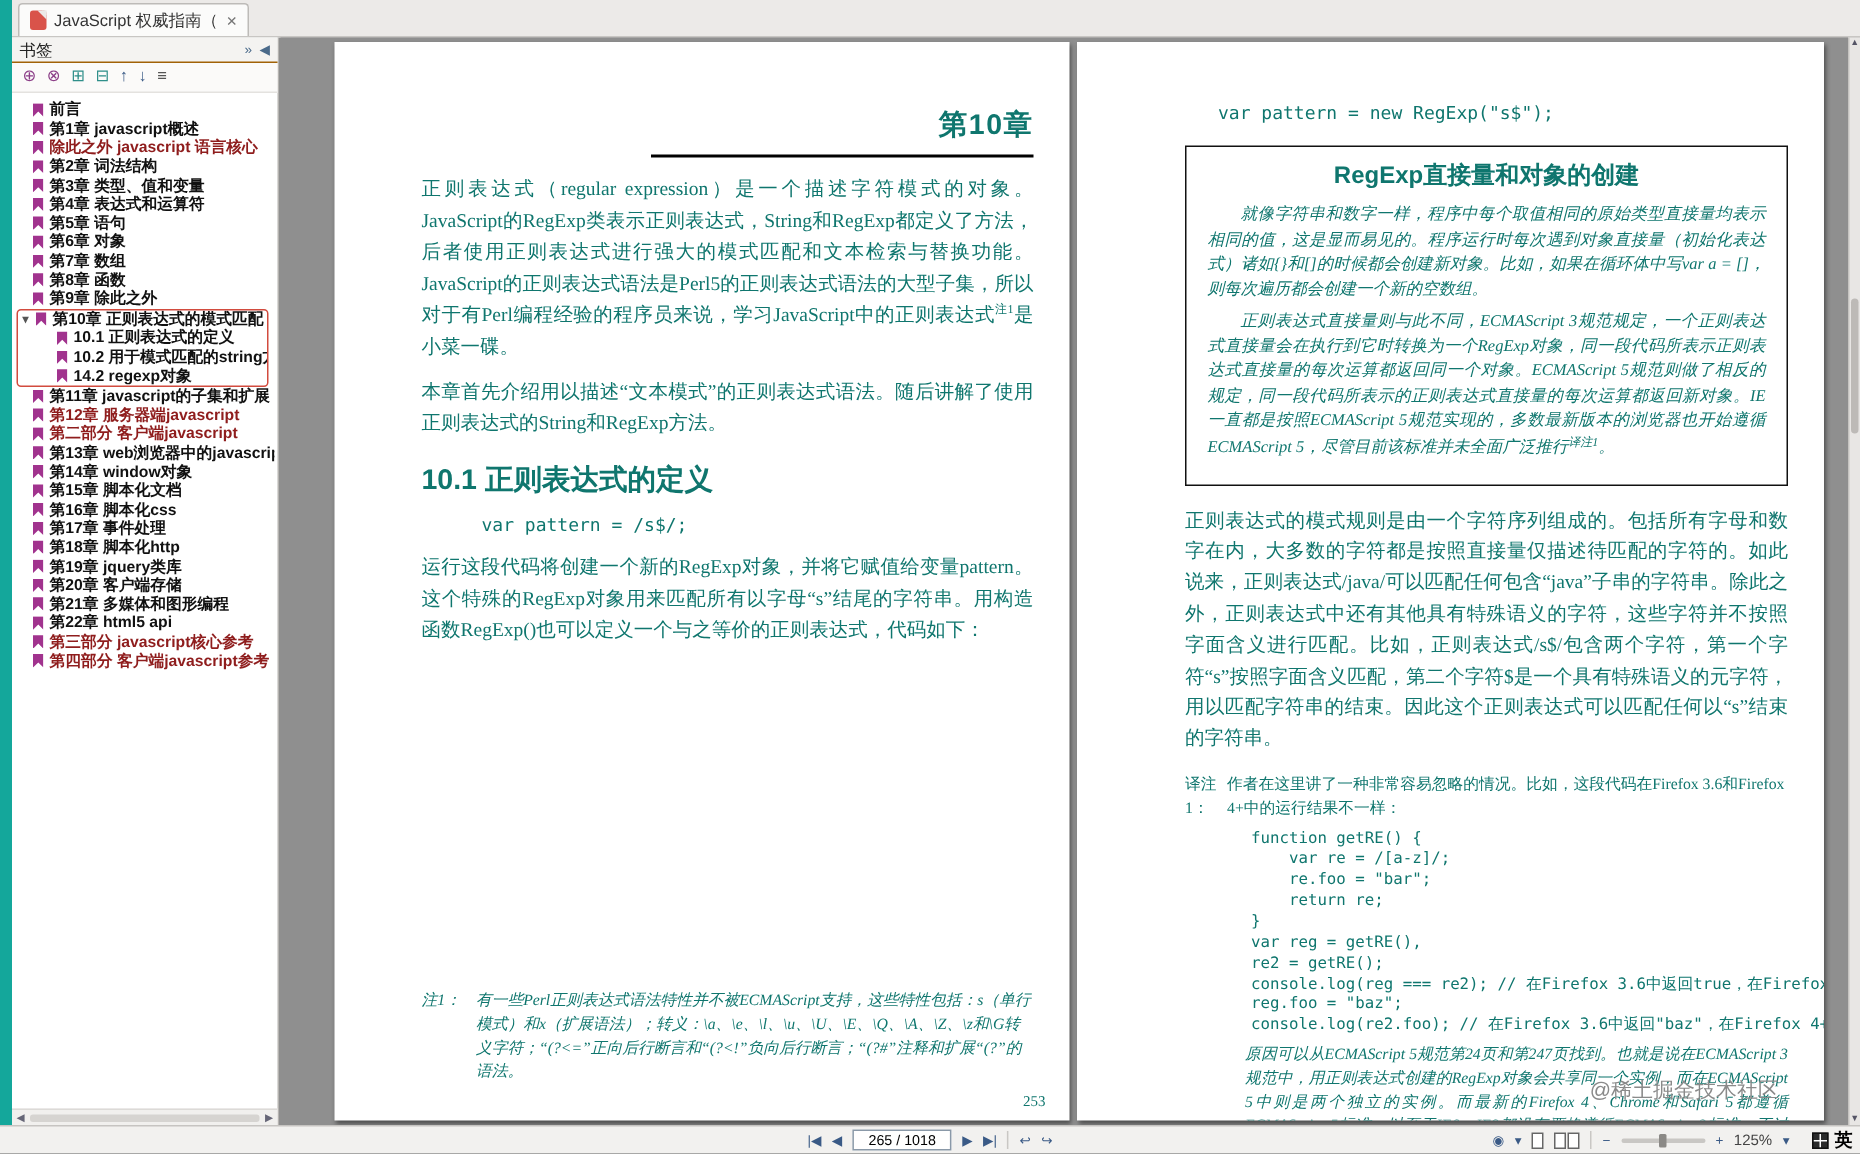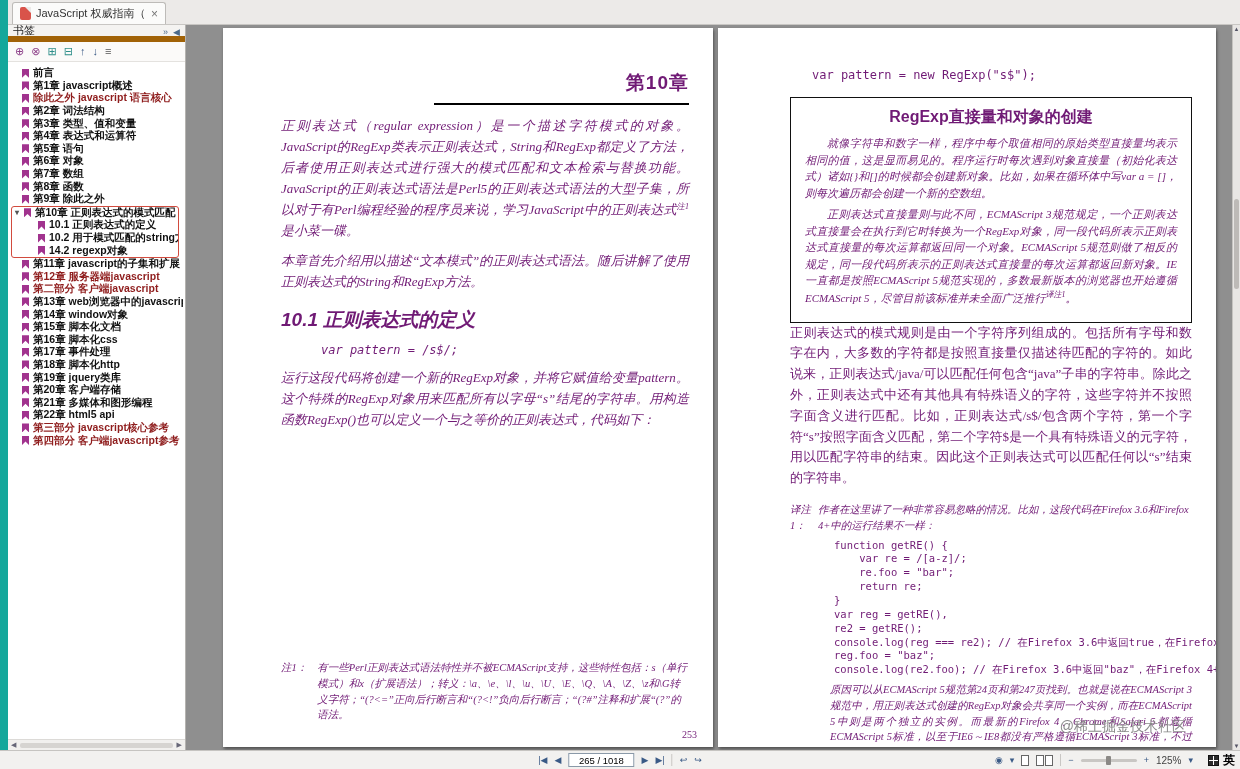--- a/index.html
+++ b/index.html
@@ -10,21 +10,21 @@
   .leftstrip{position:absolute;left:0;top:0;width:8px;height:750px;background:#14a79b;}
   .tabbar{position:absolute;left:8px;top:0;width:1232px;height:25px;background:#eceae8;border-bottom:1px solid #c8c6c3;display:flex;align-items:flex-end;padding-left:4px;}
   .tab{display:flex;align-items:center;gap:5px;height:22px;padding:0 7px;background:#fbfbfa;border:1px solid #bdbbb8;border-bottom:none;border-radius:3px 3px 0 0;font-size:11px;color:#333;}
   .pdf-ico{width:11px;height:13px;background:#d9534a;border-radius:2px;position:relative;flex:none;}
   .pdf-ico::after{content:"";position:absolute;right:0;top:0;border:3px solid #eceae8;border-left-color:transparent;border-bottom-color:transparent;}
   .tab-title{white-space:nowrap;overflow:hidden;max-width:108px;}
   .tab-close{color:#777;font-size:12px;margin-left:2px;cursor:pointer;}
 
   
   .sidebar{position:absolute;left:8px;top:25px;width:178px;height:725px;background:#fff;border-right:1px solid #b5b3b0;}
-  .sb-head{height:17px;display:flex;align-items:center;padding:0 5px;font-size:11px;color:#222;background:#f4f3f1;border-bottom:6px solid #a16207;}
+  .sb-head{height:17px;display:flex;align-items:center;padding:0 5px;font-size:11px;color:#222;background:#f4f3f1;border-bottom:1px solid #a16207;}
   .sb-head .sp{flex:1;}
   .sb-head-ic{color:#4a6a8a;font-size:9px;margin-left:5px;cursor:pointer;}
   .sb-tools{height:20px;display:flex;align-items:center;gap:7px;padding:0 7px;border-bottom:1px solid #e4e2df;background:#fbfaf9;}
   .tool-ic{font-size:11px;line-height:1;cursor:pointer;}
   .sb-tree{position:absolute;top:38px;bottom:11px;left:0;right:0;overflow:hidden;padding:4px 2px;font-weight:bold;}
   .bm-row{display:flex;align-items:center;height:12.6px;font-size:10.5px;white-space:nowrap;overflow:hidden;padding-left:12px;cursor:pointer;}
   .bm-row.has-arrow{padding-left:3px;}
   .bm-row.lvl1{padding-left:26px;}
   .tree-arrow{width:9px;font-size:8px;color:#555;flex:none;}
   .bm-flag{width:7px;height:9px;margin-right:4px;flex:none;background:#a1338e;clip-path:polygon(0 0,100% 0,100% 100%,50% 62%,0 100%);}
@@ -34,45 +34,45 @@
   .sb-hscroll{position:absolute;bottom:0;left:0;right:0;height:11px;background:#f1f0ee;border-top:1px solid #dcdad7;display:flex;align-items:center;justify-content:space-between;font-size:7px;color:#667;padding:0 3px;}
   .hthumb{flex:1;height:5px;margin:0 4px;background:#d6d4d1;border-radius:2px;}
 
   
   .main{position:absolute;left:187px;top:25px;width:1045px;height:725px;background:#8f8f8f;overflow:hidden;}
   .vscroll{position:absolute;right:0;top:25px;width:8px;height:725px;background:#e8e6e4;border-left:1px solid #c5c3c0;font-size:6px;color:#556;}
   .vscroll .arr{position:absolute;left:0;right:0;text-align:center;cursor:pointer;}
   .vscroll .arr.up{top:1px;} .vscroll .arr.dn{bottom:1px;}
   .vthumb{position:absolute;left:1px;right:1px;top:24%;height:90px;background:#bdbab7;border-radius:3px;cursor:grab;}
 
-  .page{position:absolute;top:3px;height:719px;background:#fff;box-shadow:1px 2px 3px rgba(0,0,0,.45);overflow:hidden;font-family:"Liberation Serif",serif;color:#701a75;}
+  .page{position:absolute;top:3px;height:719px;background:#fff;box-shadow:1px 2px 3px rgba(0,0,0,.45);overflow:hidden;font-family:"Liberation Serif",serif;color:#0f766e;}
   .page.left{left:36px;width:490px;padding:42px 24px 0 58px;}
   .page.right{left:531px;width:498px;padding:40px 24px 0 72px;}
 
   
   .ch-num{font-size:19px;font-weight:bold;text-align:right;font-family:"Liberation Sans",sans-serif;letter-spacing:1px;}
   .ch-rule{border-top:2px solid #000;width:255px;margin:7px 0 10px auto;}
   .ch-title{font-size:27px;font-weight:bold;text-align:right;font-family:"Liberation Sans",sans-serif;letter-spacing:2px;}
-  .lp-body{font-style:italic;}
+  .lp-body{}
   .para{font-size:13px;line-height:1.62;text-align:justify;margin-bottom:9px;}
   sup{font-size:8px;vertical-align:super;}
   .sec-head{font-size:19px;font-weight:bold;font-family:"Liberation Sans",sans-serif;margin:15px 0 10px;}
   .code-line{font-family:"DejaVu Sans Mono",monospace;font-size:12px;margin:4px 0 10px 40px;}
   .footnote{position:absolute;left:58px;right:24px;bottom:24px;font-size:10.5px;line-height:1.5;display:flex;gap:10px;font-style:italic;}
   .fn-label{flex:none;}
   .page-num{position:absolute;right:16px;bottom:7px;font-size:10px;}
 
   
   .rp-code{font-family:"DejaVu Sans Mono",monospace;font-size:12px;margin-left:22px;}
   .callout{border:1.5px solid #111;margin-top:15px;padding:9px 14px 11px;}
   .callout-title{text-align:center;font-weight:bold;font-size:16px;font-family:"Liberation Sans",sans-serif;margin-bottom:7px;}
   .callout p{font-size:11px;line-height:1.5;font-style:italic;text-align:justify;text-indent:2em;margin-bottom:5px;}
-  .rp-para{font-size:13px;line-height:1.6;text-align:justify;margin-top:0;}
+  .rp-para{font-size:13px;line-height:1.6;text-align:justify;margin-top:13px;}
   .trans-note{margin-top:13px;font-size:10.5px;line-height:1.5;}
-  .tn-head{display:flex;font-style:italic;}
+  .tn-head{display:flex;}
   .tn-code{font-family:"DejaVu Sans Mono",monospace;font-size:10.5px;line-height:1.32;margin:5px 0 5px 44px;white-space:pre;}
   .tn-tail{font-style:italic;margin-left:40px;text-align:justify;}
 
   .watermark{position:absolute;right:46px;bottom:14px;font-size:14px;color:#8a8a8a;font-family:"Liberation Sans",sans-serif;z-index:5;}
 
   
   .statusbar{position:absolute;left:0;bottom:0;width:1240px;height:19px;background:#f2f1ef;border-top:1px solid #c6c4c1;font-size:10px;color:#444;}
   .nav-center{position:absolute;left:50%;top:0;height:100%;transform:translateX(-50%);display:flex;align-items:center;gap:7px;}
   .nav-btn{color:#3a5a86;font-size:9px;cursor:pointer;white-space:nowrap;}
   .page-field{width:66px;height:14px;border:1px solid #8a99a8;background:#fff;font-size:9.5px;text-align:center;font-family:"Liberation Sans",sans-serif;}

